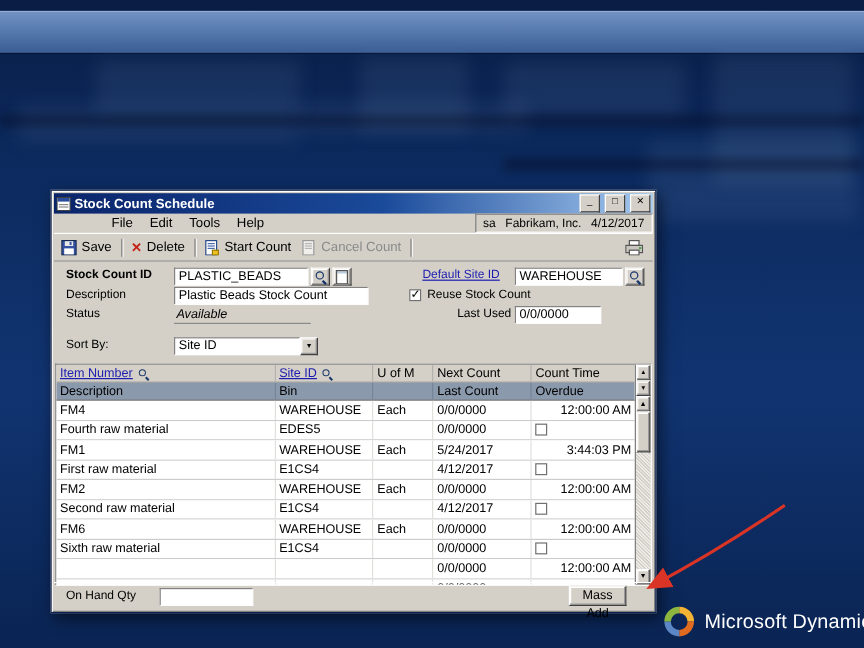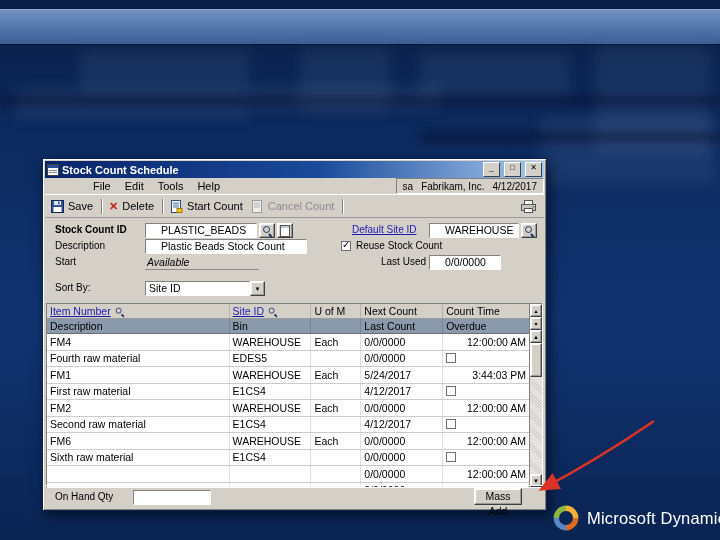--- a/index.html
+++ b/index.html
@@ -44,21 +44,21 @@
   .tsep{width:0;height:15px;border-left:1px solid #808080;border-right:1px solid #fff;margin:0 3px;}
   .tool-right{margin-left:auto;}
   .i-x::before{content:"\2715";color:#c22315;font-weight:bold;font-size:11px;}
 
   .winbody{position:relative;flex:1 1 auto;}
   .abs{position:absolute;}
   .lbl{position:absolute;font-size:10px;white-space:nowrap;line-height:14px;}
   .lbl.bold{font-weight:bold;}
   .link{color:#1c1cb0;text-decoration:underline;cursor:pointer;}
   .field{position:absolute;height:15px;background:#fff;border:1px solid;border-color:#848280 #fdfdfd #fdfdfd #848280;
-    font-size:10.5px;line-height:13px;padding:0 15px;box-sizing:border-box;white-space:nowrap;overflow:hidden;}
+    font-size:10.5px;line-height:13px;padding:0 3px;box-sizing:border-box;white-space:nowrap;overflow:hidden;}
   .underline-val{position:absolute;font-size:10.5px;line-height:14px;border-bottom:1px solid #8a8a8a;padding:0 2px;font-style:italic;}
   .btn3d{background:#d4d0c8;border:1px solid;border-color:#fdfdfd #404040 #404040 #fdfdfd;
     box-shadow:inset -1px -1px 0 #9a9a9a, inset 1px 1px 0 #fff;box-sizing:border-box;}
   .sqbtn{width:16px;height:15px;display:flex;align-items:center;justify-content:center;}
   
   .mag{position:relative;width:11px;height:11px;display:inline-block;}
   .mag::before{content:"";position:absolute;left:1px;top:1px;width:5px;height:5px;border:1.5px solid #16356b;border-radius:50%;}
   .mag::after{content:"";position:absolute;left:7.5px;top:7.5px;width:4px;height:1.6px;background:#16356b;
     transform:rotate(45deg);transform-origin:left center;}
   .mag.small{transform:scale(.85);}
@@ -200,21 +200,21 @@
       <span class="btn3d sqbtn abs" style="left:214px;top:5px;">
           <span class="mag"></span>
         </span>
       <span class="btn3d sqbtn abs" style="left:232px;top:5px;">
           <span class="paper"></span>
         </span>
 
       <span class="lbl" style="left:10px;top:21px;">Description</span>
       <span class="field" style="left:100px;top:21px;width:162px;">Plastic Beads Stock Count</span>
 
-      <span class="lbl" style="left:10px;top:37px;">Start</span>
+      <span class="lbl" style="left:10px;top:37px;">Status</span>
       <span class="underline-val" style="left:100px;top:37px;width:110px;">Available</span>
 
       
       <span class="lbl link" style="left:307px;top:5px;">Default Site ID</span>
       <span class="field" style="left:384px;top:5px;width:90px;">WAREHOUSE</span>
       <span class="btn3d sqbtn abs" style="left:476px;top:5px;">
           <span class="mag"></span>
         </span>
 
       <span class="cb abs checked" style="left:296px;top:23px;"></span>

